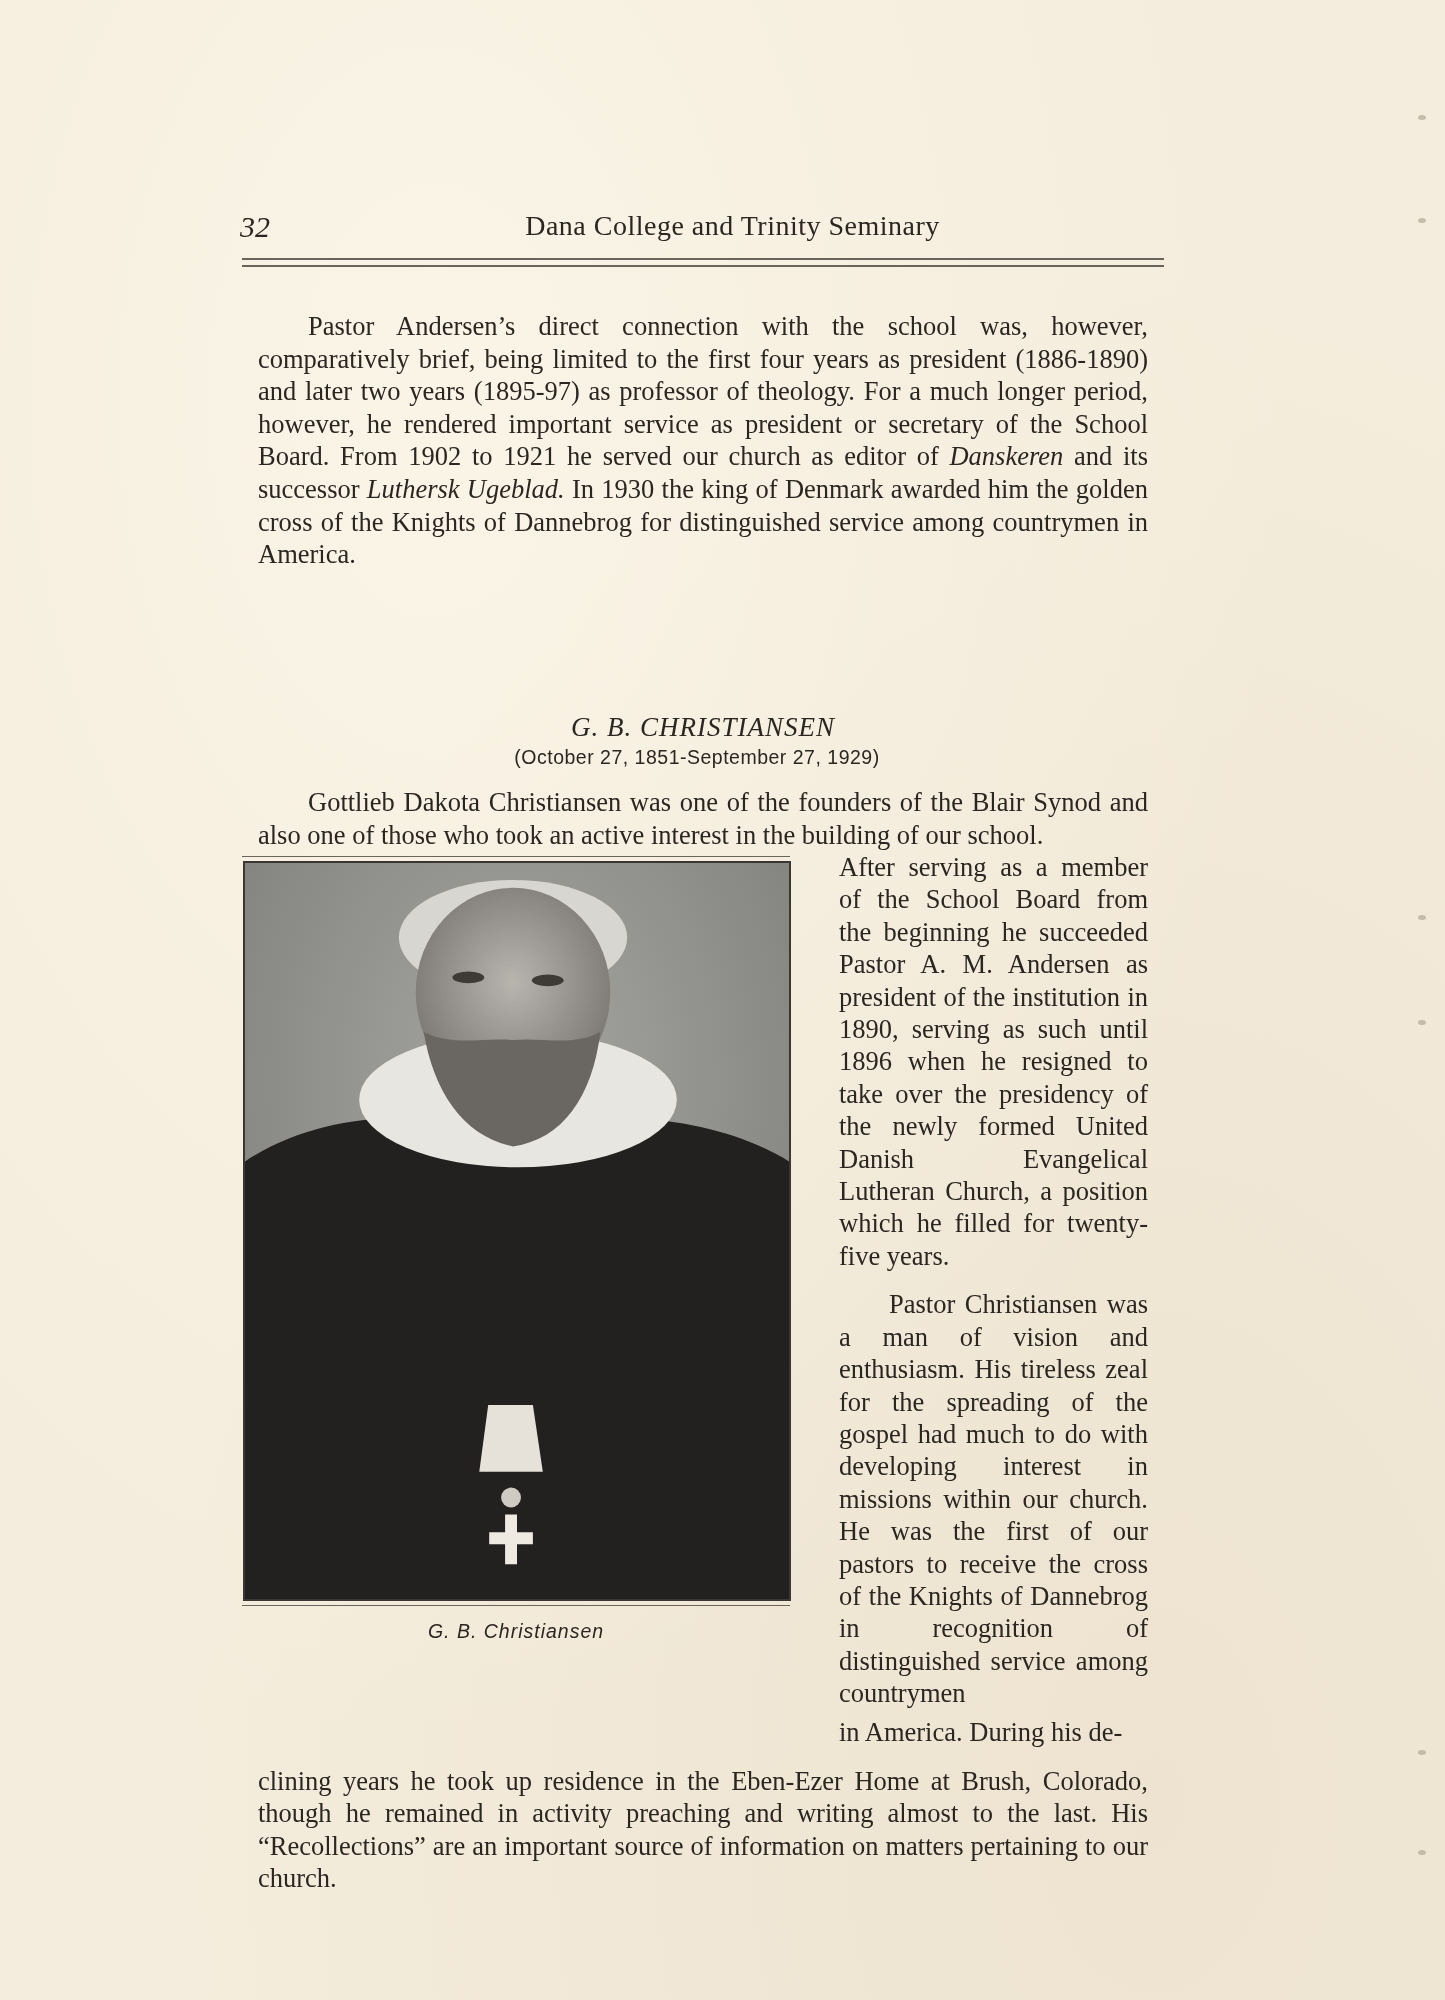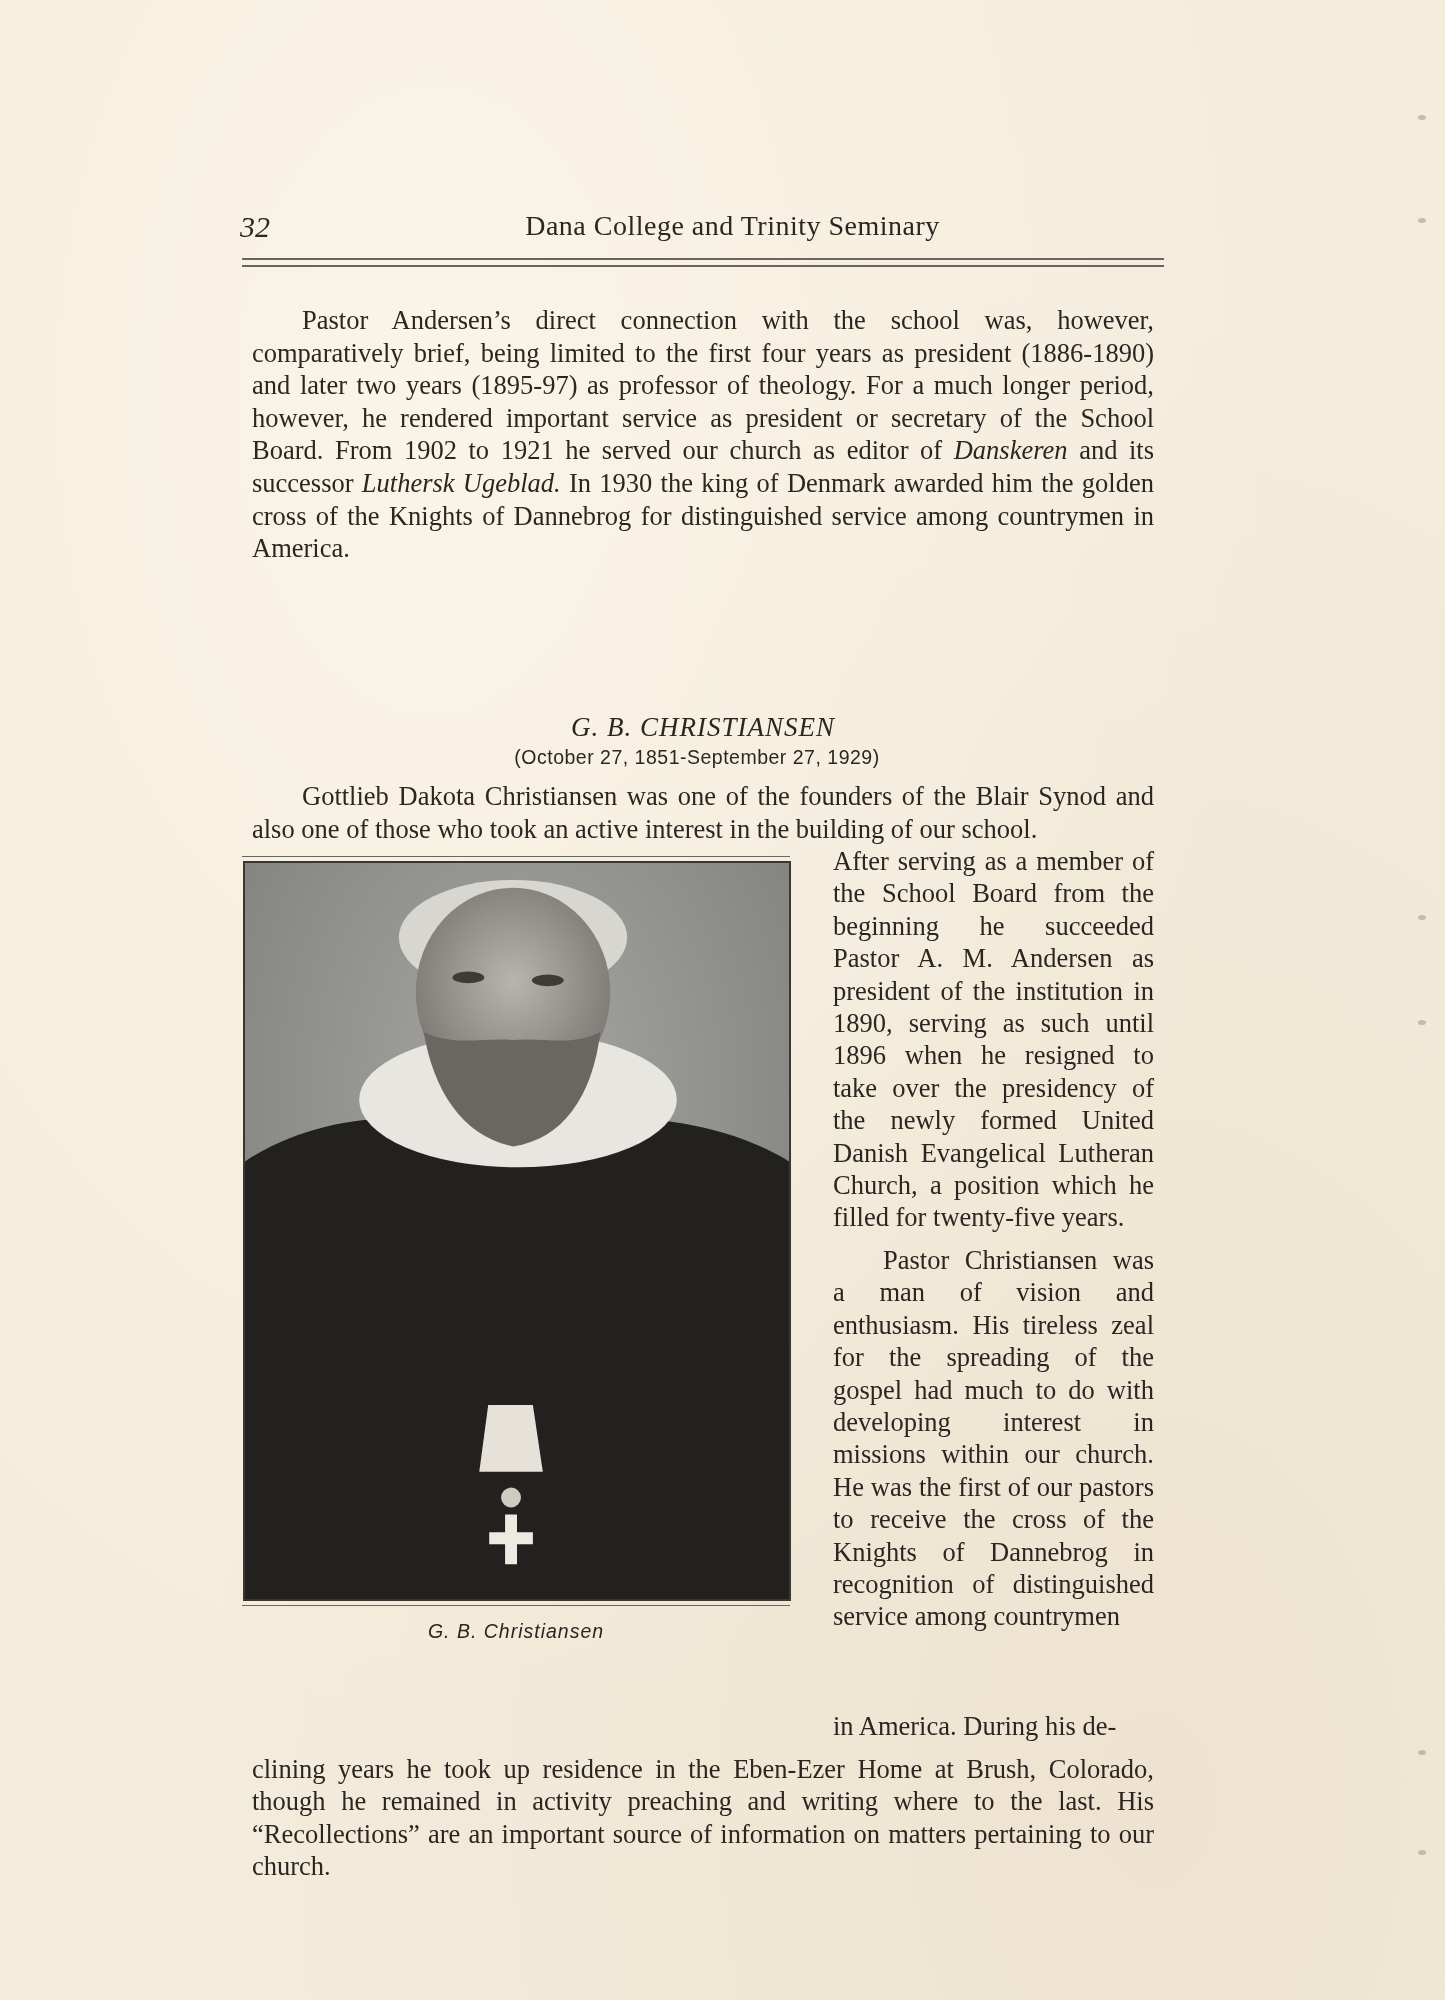--- a/index.html
+++ b/index.html
@@ -34,21 +34,21 @@
     border-top: 2px solid #6a645c;
   }
   .rule.r1 { top: 258px; }
   .rule.r2 { top: 265px; }
 
   .text {
     position: absolute;
     font-size: 26.5px; line-height: 32.6px;
     text-align: justify;
   }
-  .text p { margin: 10px; text-indent: 50px; }
+  .text p { margin: 16px; text-indent: 50px; }
   .text p.noindent { text-indent: 0; }
   .text em { font-style: italic; }
 
   #intro { left: 242px; top: 294px; width: 922px; }
 
   .section-title {
     position: absolute; left: 242px; width: 922px; top: 712px;
     text-align: center; font-size: 27px; font-style: italic; letter-spacing: 1px;
   }
   .section-dates {
@@ -155,21 +155,21 @@
 <div class="figure-rule-bottom"></div>
 <div class="caption">G. B. Christiansen</div>
 
 <div class="text" id="side">
   <p>After serving as a member of the School Board from the beginning he succeeded Pastor A. M. Andersen as president of the institution in 1890, serving as such until 1896 when he resigned to take over the presidency of the newly formed United Danish Evangelical Lutheran Church, a position which he filled for twenty-five years.</p>
   <p class="ind">Pastor Christiansen was a man of vision and enthusiasm. His tireless zeal for the spreading of the gospel had much to do with developing interest in missions within our church. He was the first of our pastors to receive the cross of the Knights of Dannebrog in recognition of distinguished service among countrymen</p>
 </div>
 
 <div class="text" id="closing">
   <p class="first">in America. During his de-</p>
-  <p class="noindent">clining years he took up residence in the Eben-Ezer Home at Brush, Colorado, though he remained in activity preaching and writing where to the last. His “Recollections” are an important source of information on matters pertaining to our church.</p>
+  <p class="noindent">clining years he took up residence in the Eben-Ezer Home at Brush, Colorado, though he remained in activity preaching and writing almost to the last. His “Recollections” are an important source of information on matters pertaining to our church.</p>
 </div>
 
 <div class="speck" style="left:1418px; top:115px;"></div>
 <div class="speck" style="left:1418px; top:218px;"></div>
 <div class="speck" style="left:1418px; top:915px;"></div>
 <div class="speck" style="left:1418px; top:1020px;"></div>
 <div class="speck" style="left:1418px; top:1750px;"></div>
 <div class="speck" style="left:1418px; top:1850px;"></div>
 
 </body></html>

